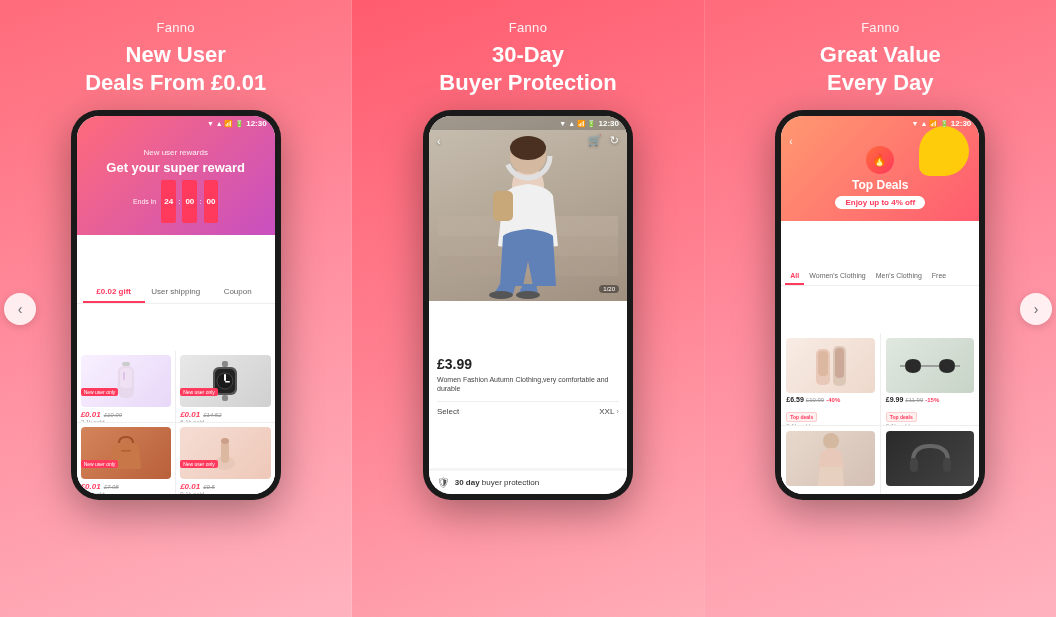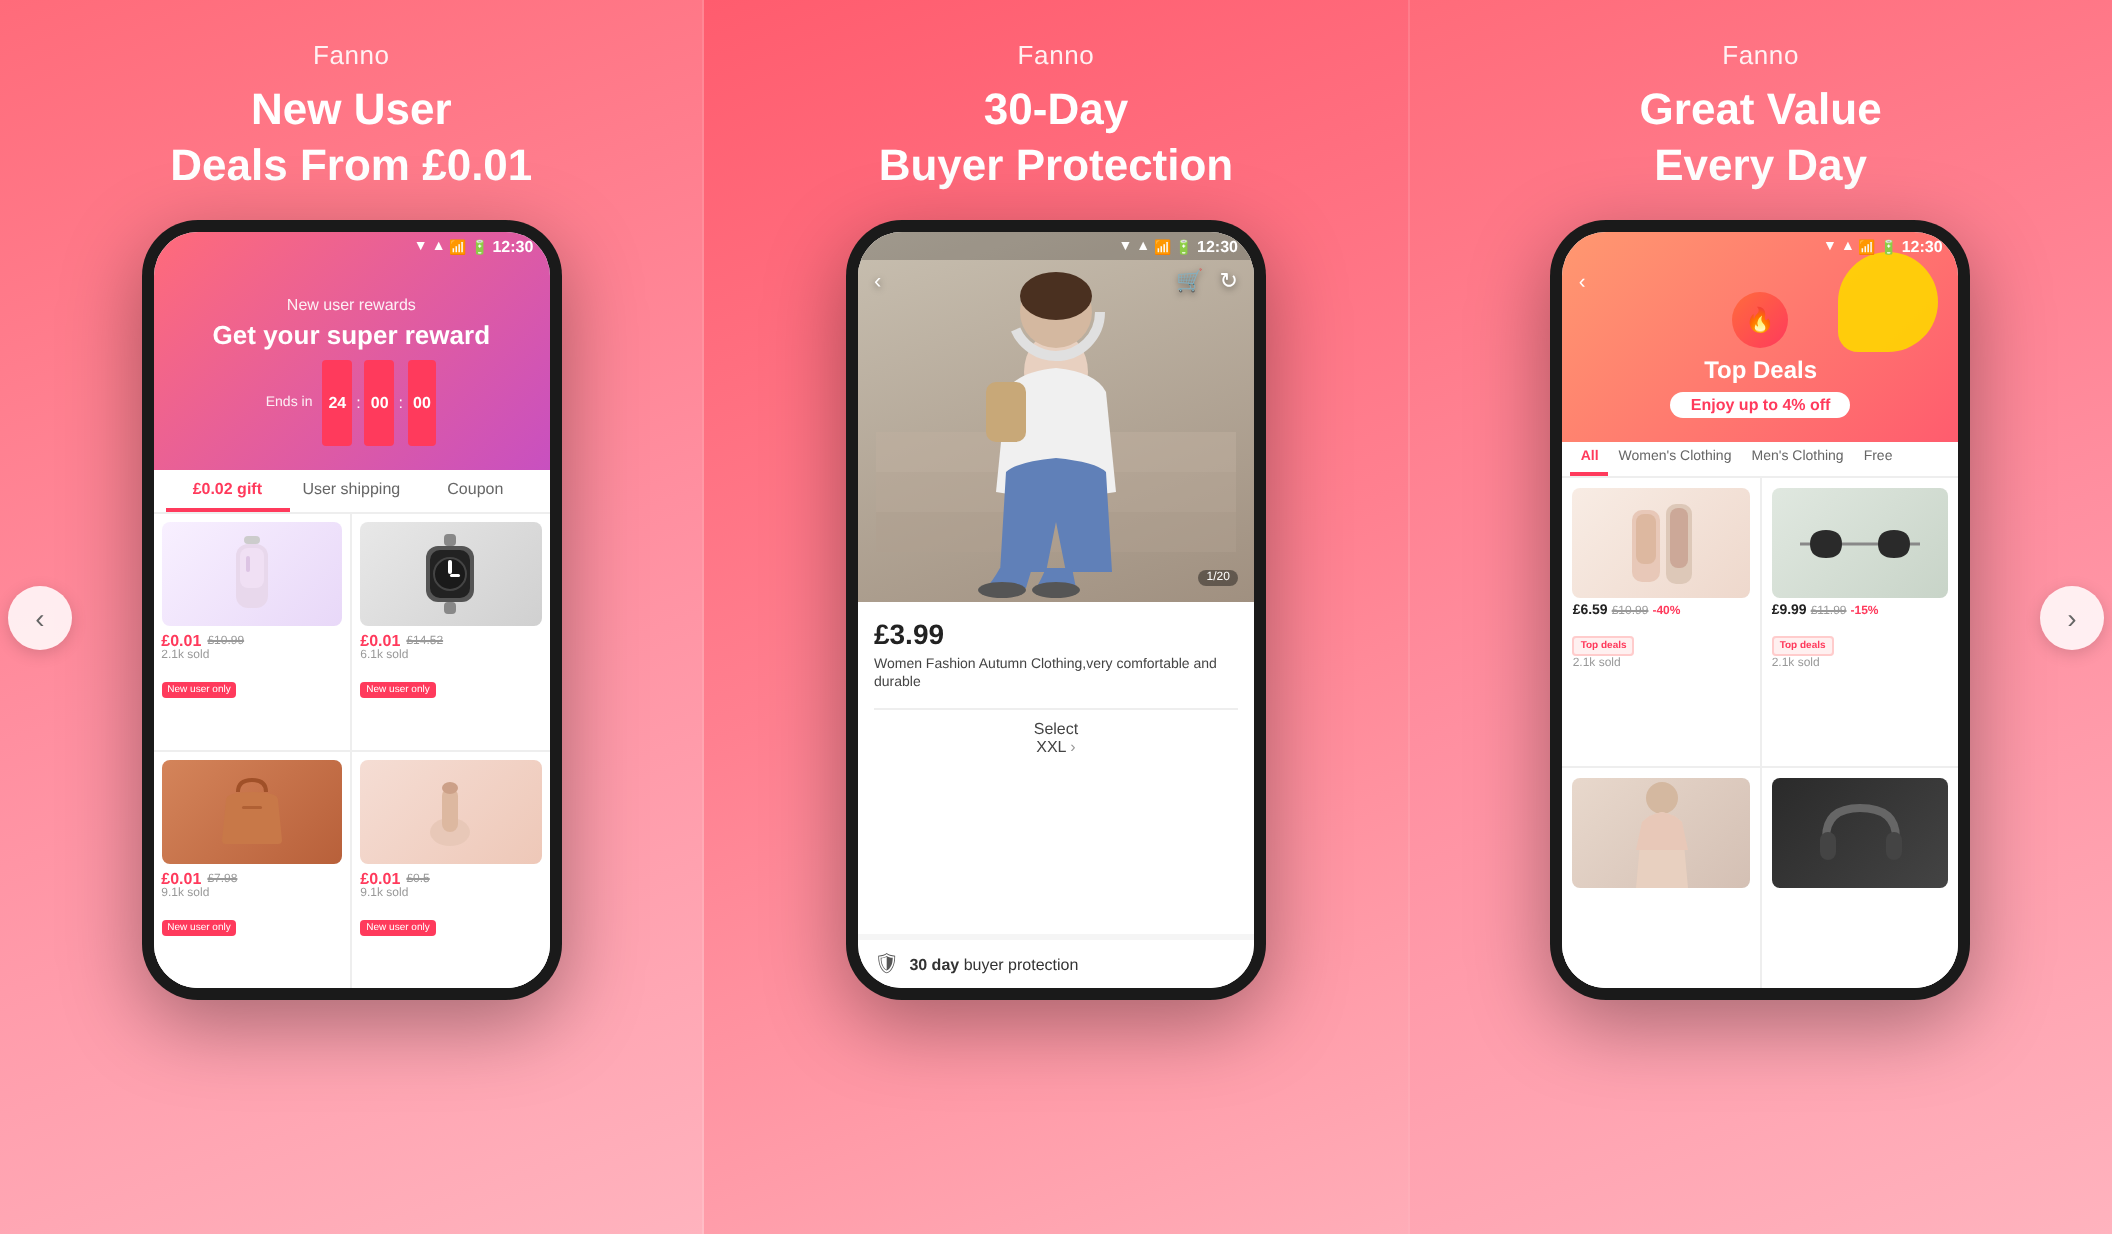--- a/index.html
+++ b/index.html
@@ -62,20 +62,21 @@
 
     .phone-screen {
       width: 100%;
       height: 100%;
       border-radius: 22px;
       overflow: hidden;
       background: #fff;
       position: relative;
       display: flex;
       flex-direction: column;
+      gap: 47px;
     }
 
     
     .status-bar {
       display: flex;
       justify-content: flex-end;
       align-items: center;
       padding: 3px 8px 2px;
       font-size: 8px;
       font-weight: 600;
@@ -200,20 +201,21 @@
       font-size: 5px;
       padding: 1px 3px;
       border-radius: 2px;
     }
     .p1-price-row {
       display: flex;
       align-items: center;
       gap: 3px;
       font-size: 8px;
       font-weight: 700;
+      font-style: italic;
     }
     .p1-old-price {
       color: #999;
       font-weight: 400;
       text-decoration: line-through;
       font-size: 6px;
     }
     .p1-sold {
       font-size: 6px;
       color: #999;
@@ -317,21 +319,20 @@
       margin-bottom: 8px;
     }
     .p2-select-row {
       display: flex;
       justify-content: space-between;
       align-items: center;
       border-top: 1px solid #eee;
       padding: 5px 0;
       font-size: 8px;
       color: #444;
-      flex-direction: column;
     }
     .p2-protection {
       background: #fff;
       border-top: 3px solid #f5f5f5;
       padding: 6px 8px;
       display: flex;
       align-items: center;
       gap: 5px;
       margin-top: auto;
     }

